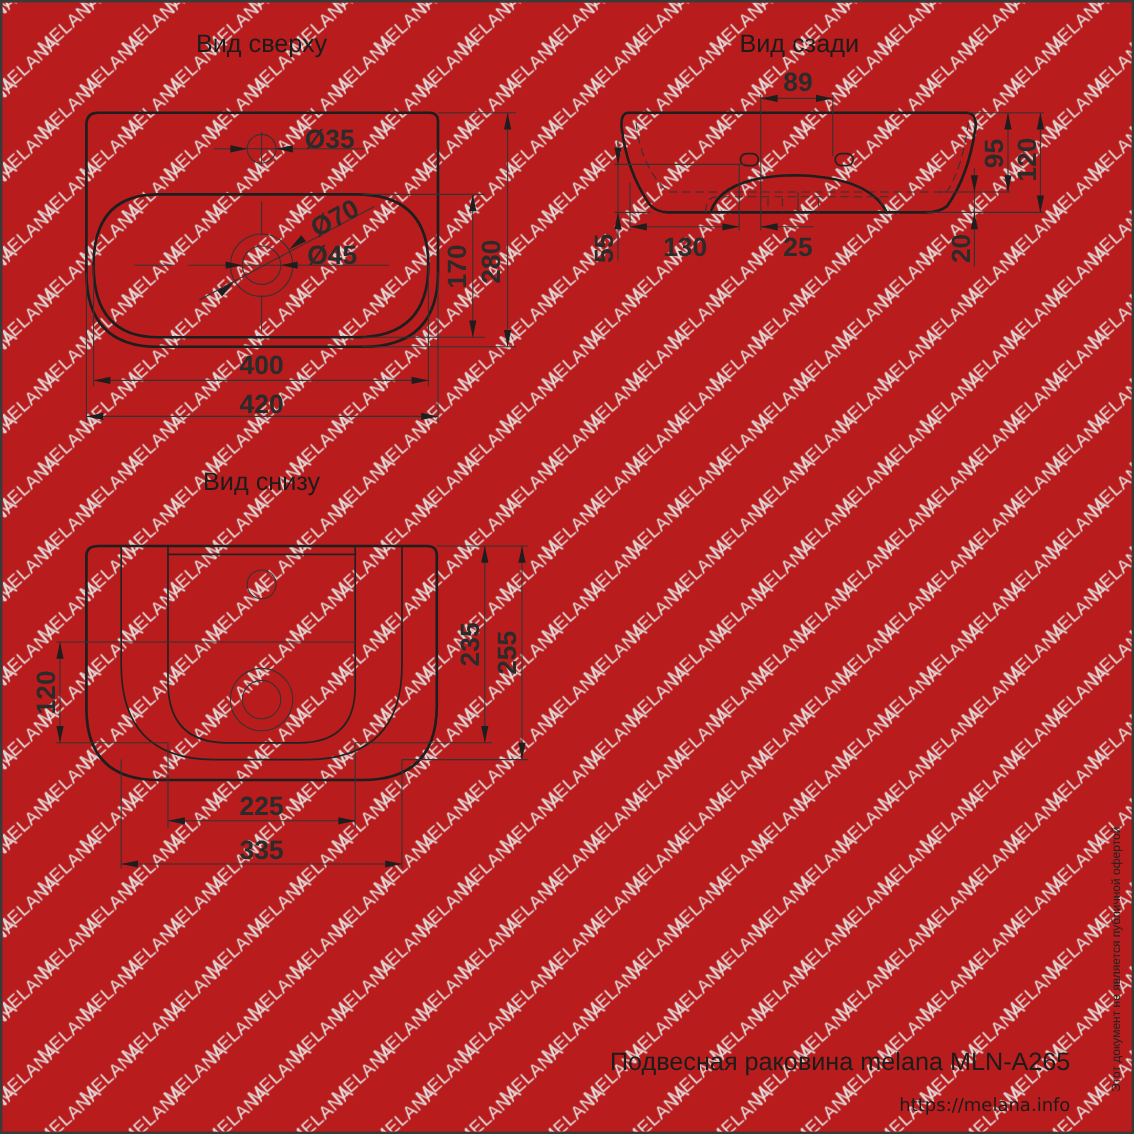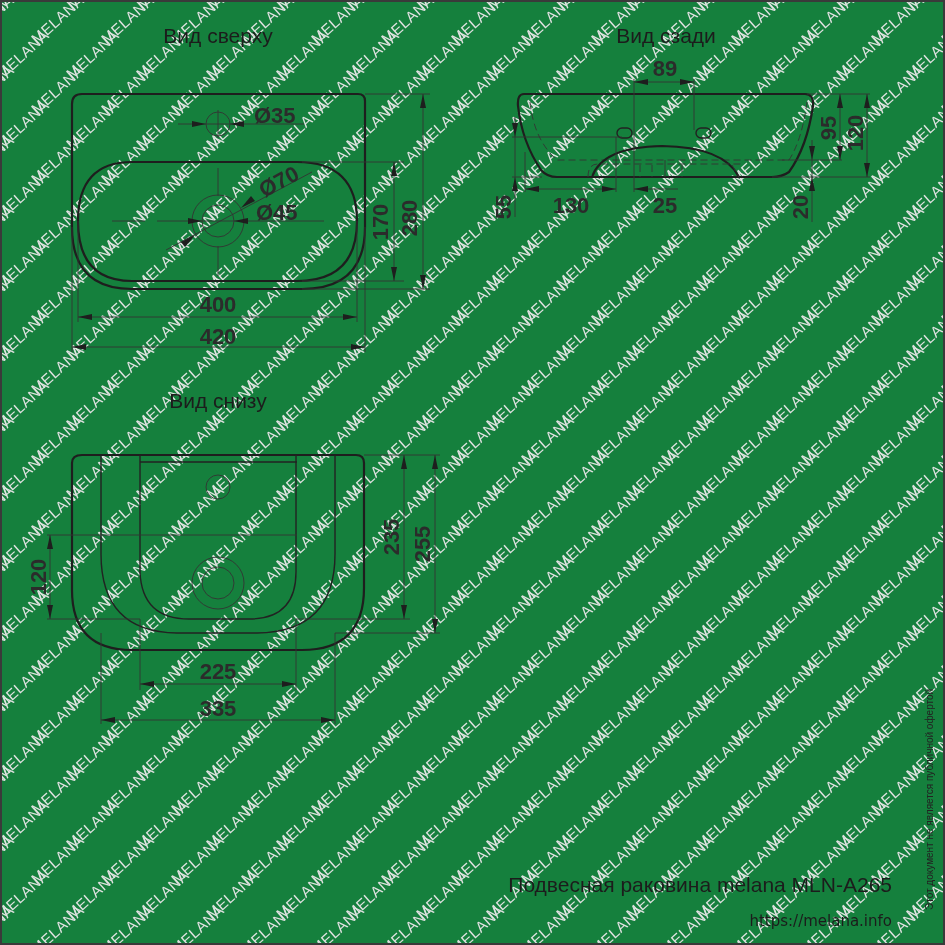--- a/index.html
+++ b/index.html
@@ -1,17 +1,17 @@
 <!DOCTYPE html>
 <html><head>
   <meta charset="utf-8">
   <style>
     html, body { margin: 0; padding: 0; background: #ffffff; }
     body { width: 945px; height: 945px; overflow: hidden; position: relative; font-family: "Liberation Sans", sans-serif; }
-    #frame { position: absolute; left: 0; top: 0; width: 941px; height: 941px; border: 2px solid #3a3a3a; background: #15803d; overflow: hidden; }
+    #frame { position: absolute; left: 0; top: 0; width: 941px; height: 941px; border: 2px solid #3a3a3a; background: #b91c1c; overflow: hidden; }
     svg { position: absolute; left: 0; top: 0; }
     .wm text { font-family: "Liberation Sans", sans-serif; font-size: 15px; fill: #e3e3e3; letter-spacing: 0.5px; }
     .title { font-family: "Liberation Sans", sans-serif; font-size: 21px; fill: #1c1c1c; }
     .dim { font-family: "Liberation Sans", sans-serif; font-size: 22px; font-weight: bold; fill: #2b2b2b; }
     .footer-title { font-family: "Liberation Sans", sans-serif; font-size: 21px; fill: #1c1c1c; }
     .footer-url { font-family: "DejaVu Sans", sans-serif; font-size: 15px; fill: #1c1c1c; }
     .note { font-family: "Liberation Sans", sans-serif; font-size: 10px; fill: #222; }
     .thick { stroke: #1e1e1e; stroke-width: 2.2; fill: none; }
     .med { stroke: #222; stroke-width: 1.4; fill: none; }
     .thin { stroke: #333; stroke-width: 0.9; fill: none; }

